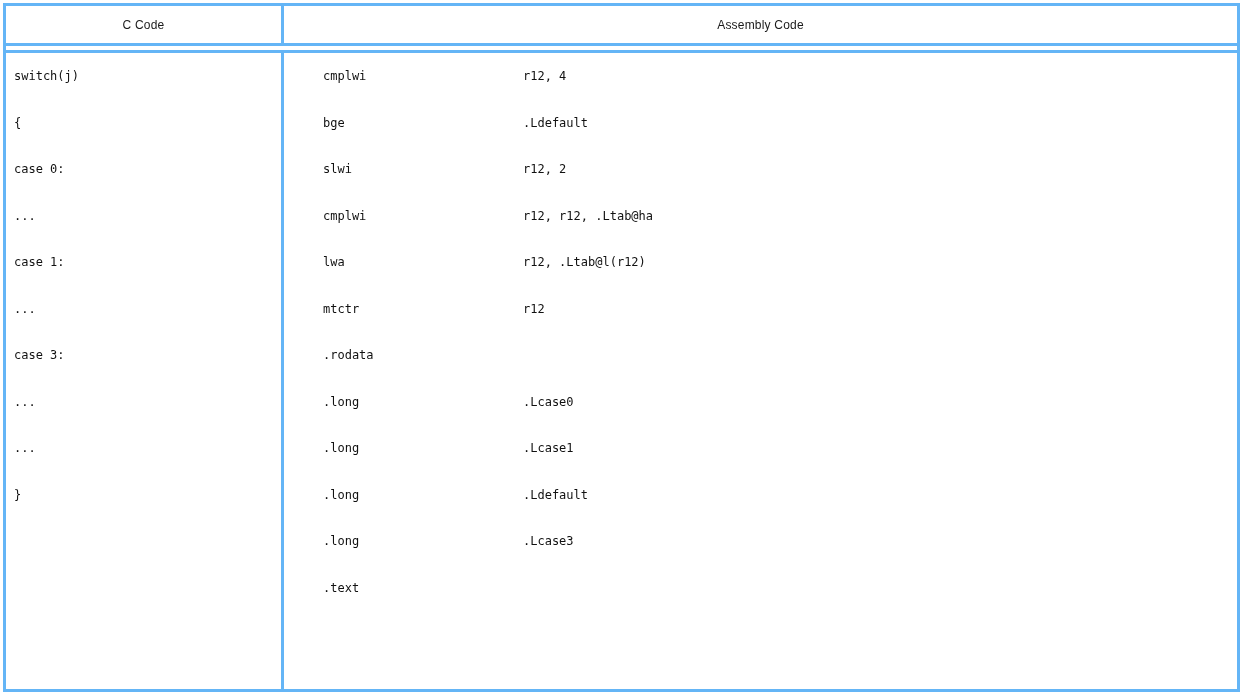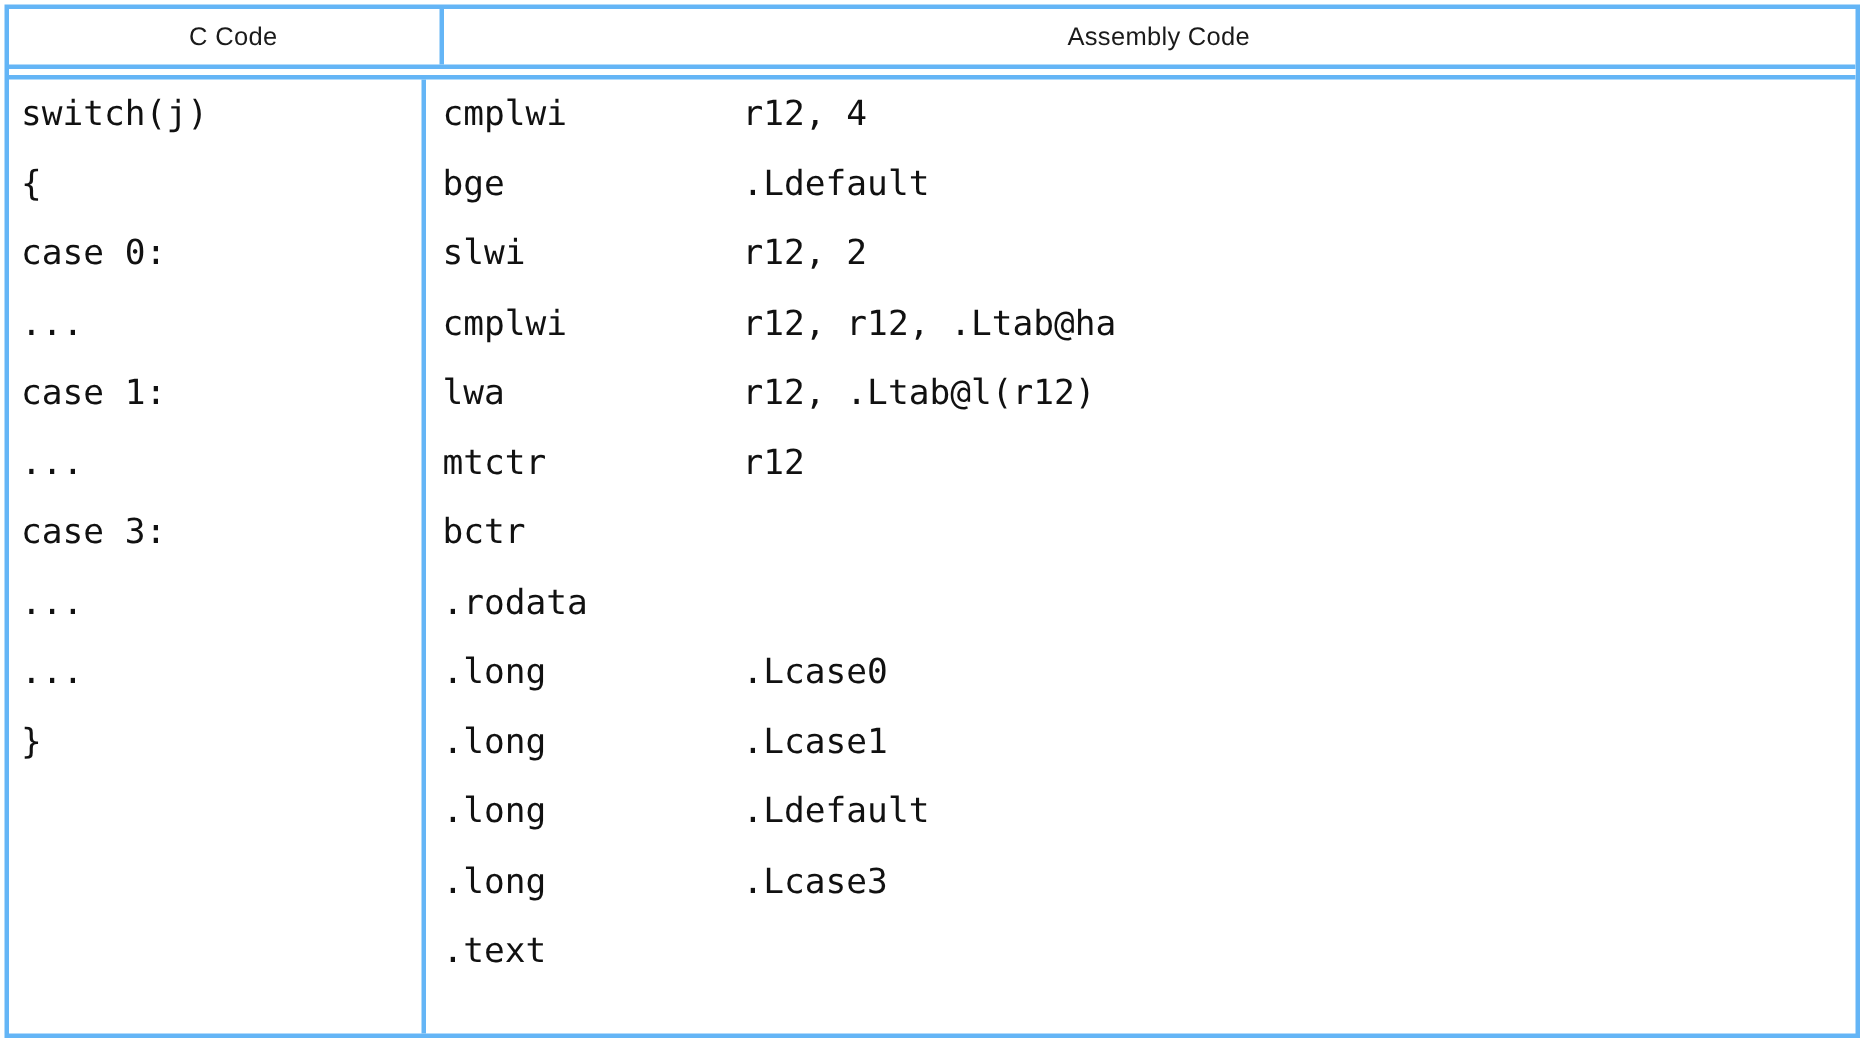--- a/index.html
+++ b/index.html
@@ -40,24 +40,23 @@
     display: flex;
     height: 37px;
     box-sizing: border-box;
   }
   .th {
     display: flex;
     align-items: center;
     justify-content: center;
     box-sizing: border-box;
     font-family: "Liberation Sans", sans-serif;
-    font-size: 17px;
+    font-size: 12px;
     color: #1a1a1a;
     letter-spacing: 0.2px;
-    margin-left: 12px;
   }
   .th-c {
     width: 278px;
     border-right: 3px solid #64b5f6;
   }
   .th-asm {
     flex: 1 1 auto;
   }
 
   
@@ -84,31 +83,32 @@
   .col-asm {
     flex: 1 1 auto;
     box-sizing: border-box;
   }
 
   .code-line {
     height: 46.5px;
     line-height: 46.5px;
     box-sizing: border-box;
     font-family: "DejaVu Sans Mono", "Liberation Mono", monospace;
-    font-size: 23px;
+    font-size: 12px;
     color: #111111;
     white-space: pre;
     overflow: hidden;
   }
   .col-c .code-line {
     padding-left: 8px;
   }
   .col-asm .code-line {
     padding-left: 11px;
     display: flex;
+    margin-left: 28px;
   }
   .mnemonic {
     display: inline-block;
     width: 200px;
     flex: 0 0 200px;
     white-space: pre;
   }
   .operand {
     display: inline-block;
     white-space: pre;
@@ -146,21 +146,20 @@
           <div class="code-line blank"></div>
           <div class="code-line blank"></div>
         </div>
       <div class="col-asm" id="col-asm">
           <div class="code-line"><span class="mnemonic">cmplwi</span><span class="operand">r12, 4</span></div>
           <div class="code-line"><span class="mnemonic">bge</span><span class="operand">.Ldefault</span></div>
           <div class="code-line"><span class="mnemonic">slwi</span><span class="operand">r12, 2</span></div>
           <div class="code-line"><span class="mnemonic">cmplwi</span><span class="operand">r12, r12, .Ltab@ha</span></div>
           <div class="code-line"><span class="mnemonic">lwa</span><span class="operand">r12, .Ltab@l(r12)</span></div>
           <div class="code-line"><span class="mnemonic">mtctr</span><span class="operand">r12</span></div>
-          <div class="code-line"><span class="mnemonic">bctr</span><span class="operand"></span></div>
           <div class="code-line"><span class="mnemonic">.rodata</span><span class="operand"></span></div>
           <div class="code-line"><span class="mnemonic">.long</span><span class="operand">.Lcase0</span></div>
           <div class="code-line"><span class="mnemonic">.long</span><span class="operand">.Lcase1</span></div>
           <div class="code-line"><span class="mnemonic">.long</span><span class="operand">.Ldefault</span></div>
           <div class="code-line"><span class="mnemonic">.long</span><span class="operand">.Lcase3</span></div>
           <div class="code-line"><span class="mnemonic">.text</span><span class="operand"></span></div>
         </div>
     </div>
 
   </div>

